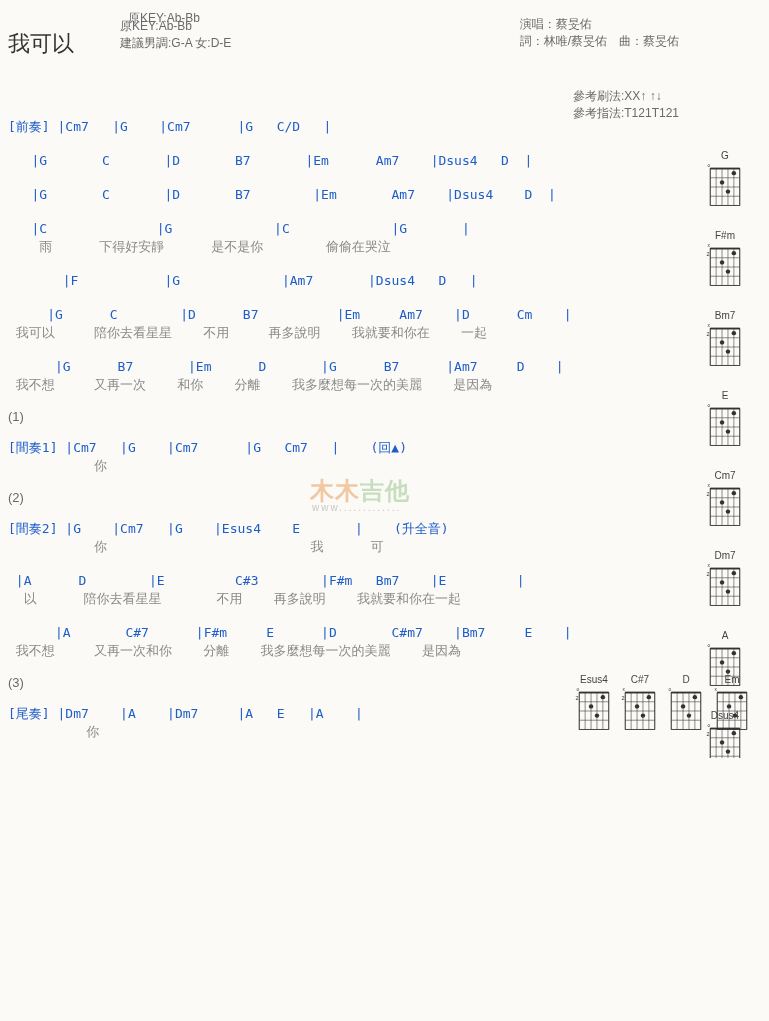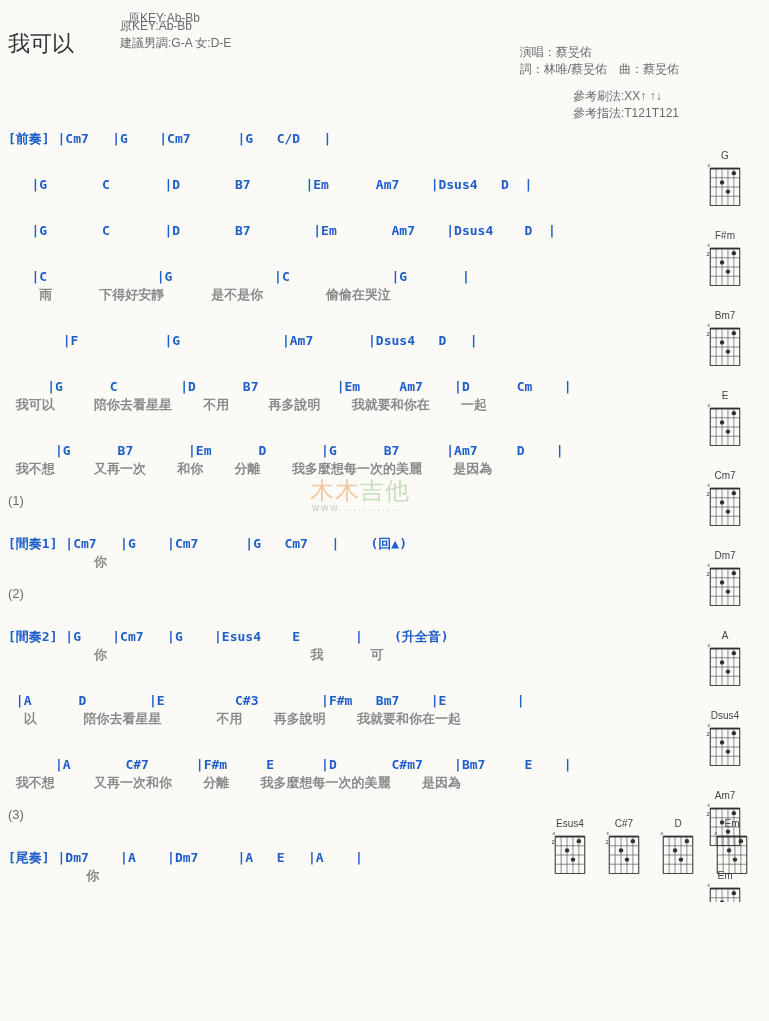--- a/index.html
+++ b/index.html
@@ -33,22 +33,21 @@
     position: absolute;
     right: 90px;
     top: 88px;
     text-align: left;
     font-size: 12px;
     color: #6a6a6a;
     margin-left: 10px;
   }
 
   .section {
-    margin-top: 28px;
-    font-weight: bold;
+    margin-top: 16px;
   }
   .chord-line, .lyric-line {
     white-space: pre;
     font-family: "Microsoft YaHei", "SimHei", monospace;
     line-height: 1.3;
     height: 18px;
   }
   .chord-line { color: #1e5ec9; font-size: 13px; }
   .lyric-line { color: #8a8a8a; font-size: 13px; margin-bottom: 6px; }
 
@@ -76,29 +75,29 @@
     width: 42px;
     height: 48px;
     margin: 0 auto;
   }
 
   .bottom-chords {
     position: absolute;
     bottom: 20px;
     right: 16px;
     display: flex;
-    gap: 12px;
+    gap: 4px;
   }
 
   .watermark {
     position: absolute;
     top: 475px;
     left: 310px;
     font-size: 24px;
-    font-weight: normal;
+    font-weight: bold;
     color: rgba(100,170,80,0.35);
     pointer-events: none;
     letter-spacing: 1px;
   }
   .watermark .orange { color: rgba(230,140,60,0.45); }
   .watermark-sub {
     position: absolute;
     top: 502px;
     left: 312px;
     font-size: 10px;
@@ -120,21 +119,21 @@
     <div style="flex:1"></div>
   </div>
 
   <div class="title">我可以</div>
 
   <div style="position:absolute; top:18px; left:120px; font-size:12px; color:#6a6a6a;">
     <div>原KEY:Ab-Bb</div>
     <div>建議男調:G-A 女:D-E</div>
   </div>
 
-  <div style="position:absolute; top:44px; right:90px; font-size:12px; color:#6a6a6a; text-align:left;">
+  <div style="position:absolute; top:16px; right:90px; font-size:12px; color:#6a6a6a; text-align:left;">
     <div>演唱：蔡旻佑</div>
     <div>詞：林唯/蔡旻佑　曲：蔡旻佑</div>
   </div>
 
   <div class="ref-area">
     <div>參考刷法:XX↑ ↑↓</div>
     <div>參考指法:T121T121</div>
   </div>
 
   <div style="height:40px"></div>

